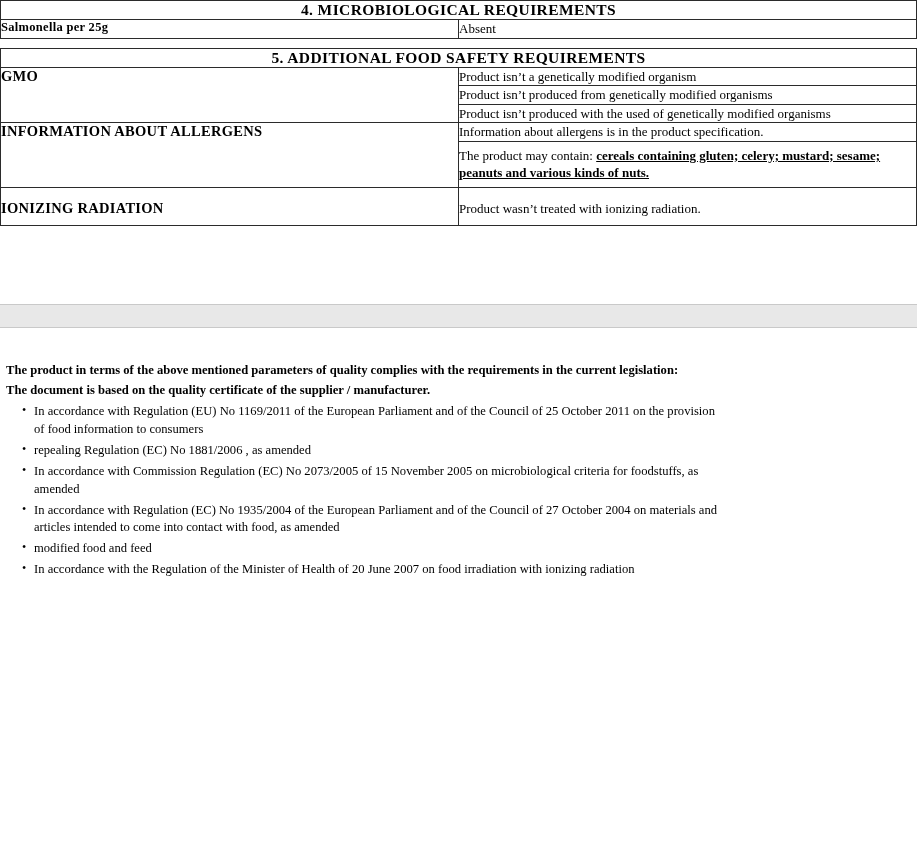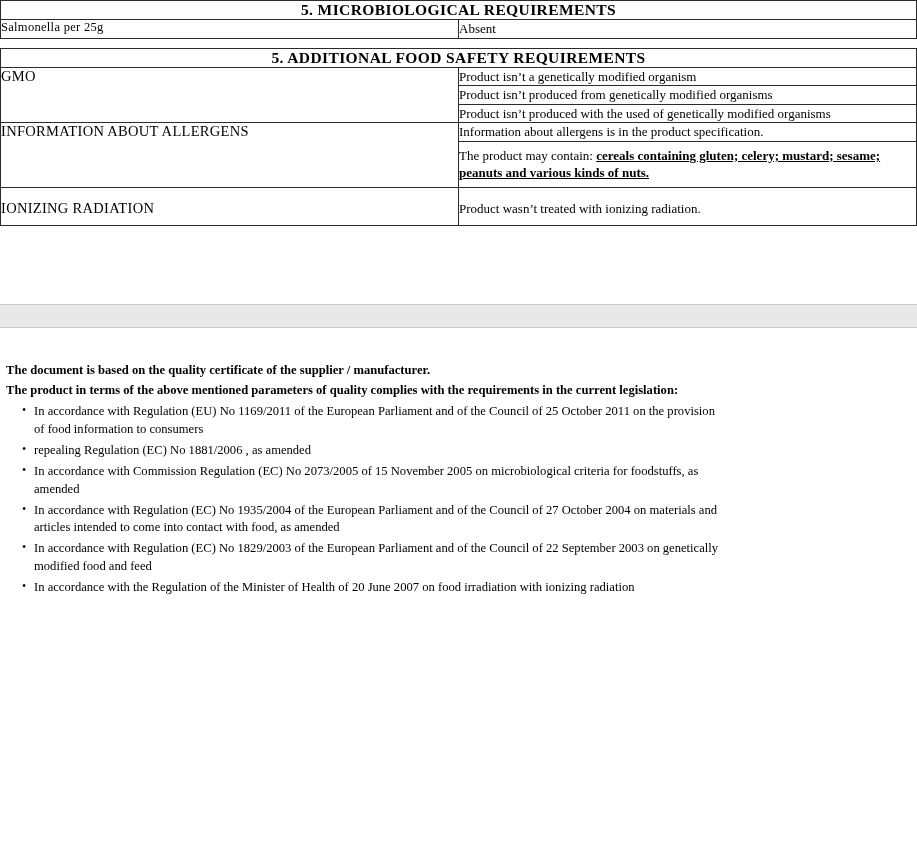--- a/index.html
+++ b/index.html
@@ -36,21 +36,21 @@
     text-align: center;
     font-weight: bold;
     font-size: 15.5px;
     letter-spacing: 0.4px;
     padding: 6px 4px 7px 4px;
     background: #ffffff;
   }
   .lbl-cell {
     width: 365px;
     padding: 7px 8px 7px 8px;
-    font-weight: normal;
+    font-weight: bold;
     font-size: 14.5px;
     letter-spacing: 0.3px;
   }
   .lbl-cell.small {
     font-size: 12.5px;
   }
   .val-cell {
     padding: 7px 8px 7px 10px;
     font-size: 13px;
     line-height: 1.35;
@@ -116,21 +116,21 @@
   }
 </style>
 </head>
 <body>
 
 <div class="page">
 
   <table class="doc-table">
     <tbody>
         <tr>
-      <td class="section-head" colspan="2">5. MICROBIOLOGICAL  REQUIREMENTS</td>
+      <td class="section-head" colspan="2">4. MICROBIOLOGICAL  REQUIREMENTS</td>
     </tr>
     <tr>
       <td class="lbl-cell small">Salmonella per 25g</td>
       <td class="val-cell">Absent</td>
     </tr>
   </tbody>
     </table>
 
   <div class="block-gap"></div>
 
@@ -166,40 +166,39 @@
   </tbody>
     </table>
 
   <div class="white-gap-lg"></div>
 
   <div class="grey-band"></div>
 
   <div class="white-gap-md"></div>
 
   <div class="legal">
+    <p class="lead">The product in terms of the above mentioned parameters of quality complies with the requirements in the current legislation:</p>
     <p class="lead">The document is based on the quality certificate of the supplier / manufacturer.</p>
-    <p class="lead">The product in terms of the above mentioned parameters of quality complies with the requirements in the current legislation:</p>
     <ul>
       <li>
         <span>In accordance with Regulation (EU) No 1169/2011 of the European Parliament and of the Council of 25 October 2011 on the provision</span>
         <span class="cont">of food information to consumers</span>
       </li>
       <li>
         <span class="cont">repealing Regulation (EC) No 1881/2006 , as amended</span>
       </li>
       <li>
         <span>In accordance with Commission Regulation (EC) No 2073/2005 of 15 November 2005 on microbiological criteria for foodstuffs, as</span>
         <span class="cont">amended</span>
       </li>
       <li>
         <span>In accordance with Regulation (EC) No 1935/2004 of the European Parliament and of the Council of 27 October 2004 on materials and</span>
         <span class="cont">articles intended to come into contact with food, as amended</span>
       </li>
       <li>
-        <span>In accordance with Regulation (EC) No 1829/2003 of the European Parliament and of the Council of 22 September 2003 on genetically</span>
         <span class="cont">modified food and feed</span>
       </li>
       <li>
         <span>In accordance with the Regulation of the Minister of Health of 20 June 2007 on food irradiation with ionizing radiation</span>
       </li>
     </ul>
   </div>
 
 </div>
 

